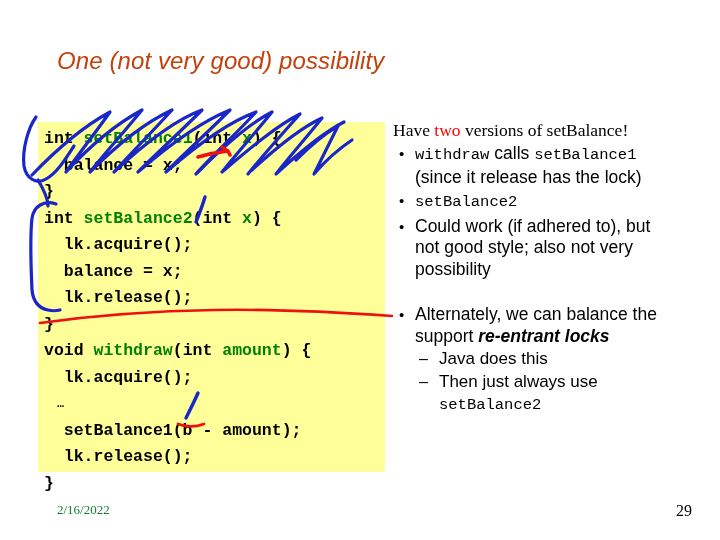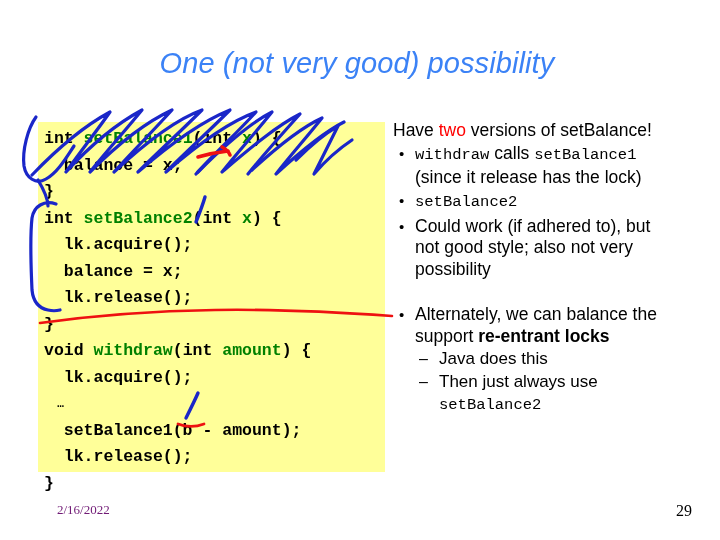--- a/index.html
+++ b/index.html
@@ -15,27 +15,26 @@
     overflow: hidden;
     font-family: "Liberation Sans", sans-serif;
   }
 
   
   #slide-title {
     position: absolute;
     left: 57px;
     top: 47px;
     width: 600px;
-    font-size: 29px;
+    font-size: 24px;
     font-style: italic;
     font-weight: normal;
-    color: #3b82f6;
+    color: #c2410c;
     white-space: nowrap;
     letter-spacing: 0.1px;
-    text-align: center;
   }
 
   
   #code-block {
     position: absolute;
     left: 38px;
     top: 122px;
     width: 347px;
     height: 350px;
     background: #ffff99;
@@ -65,24 +64,25 @@
     position: absolute;
     left: 393px;
     top: 120px;
     width: 318px;
   }
   .lead-line {
     font-size: 17.5px;
     line-height: 21px;
     color: #000000;
     white-space: nowrap;
+    font-family: Liberation Serif, serif;
   }
   .red-word { color: #ff0000; }
   .blue-word { color: #3333cc; }
-  .bi-word { font-weight: bold; }
+  .bi-word { font-weight: bold; font-style: italic; }
 
   .bullet-row {
     display: flex;
     align-items: flex-start;
     margin-top: 2px;
   }
   .bullet-mark {
     width: 22px;
     flex: 0 0 22px;
     font-size: 15px;
@@ -134,21 +134,21 @@
     pointer-events: none;
   }
 
   
   #footer-date {
     position: absolute;
     left: 57px;
     top: 502px;
     font-family: "Liberation Serif", serif;
     font-size: 13px;
-    color: #701a75;
+    color: #15803d;
   }
   #footer-page {
     position: absolute;
     left: 676px;
     top: 502px;
     font-family: "Liberation Serif", serif;
     font-size: 16px;
     color: #000000;
   }
 </style>

